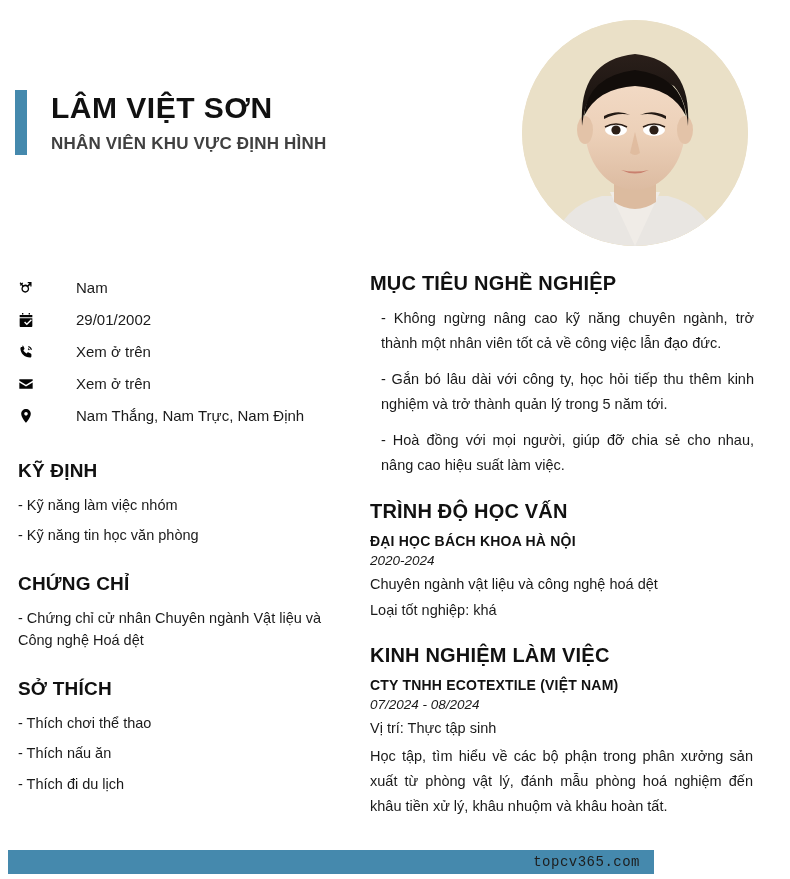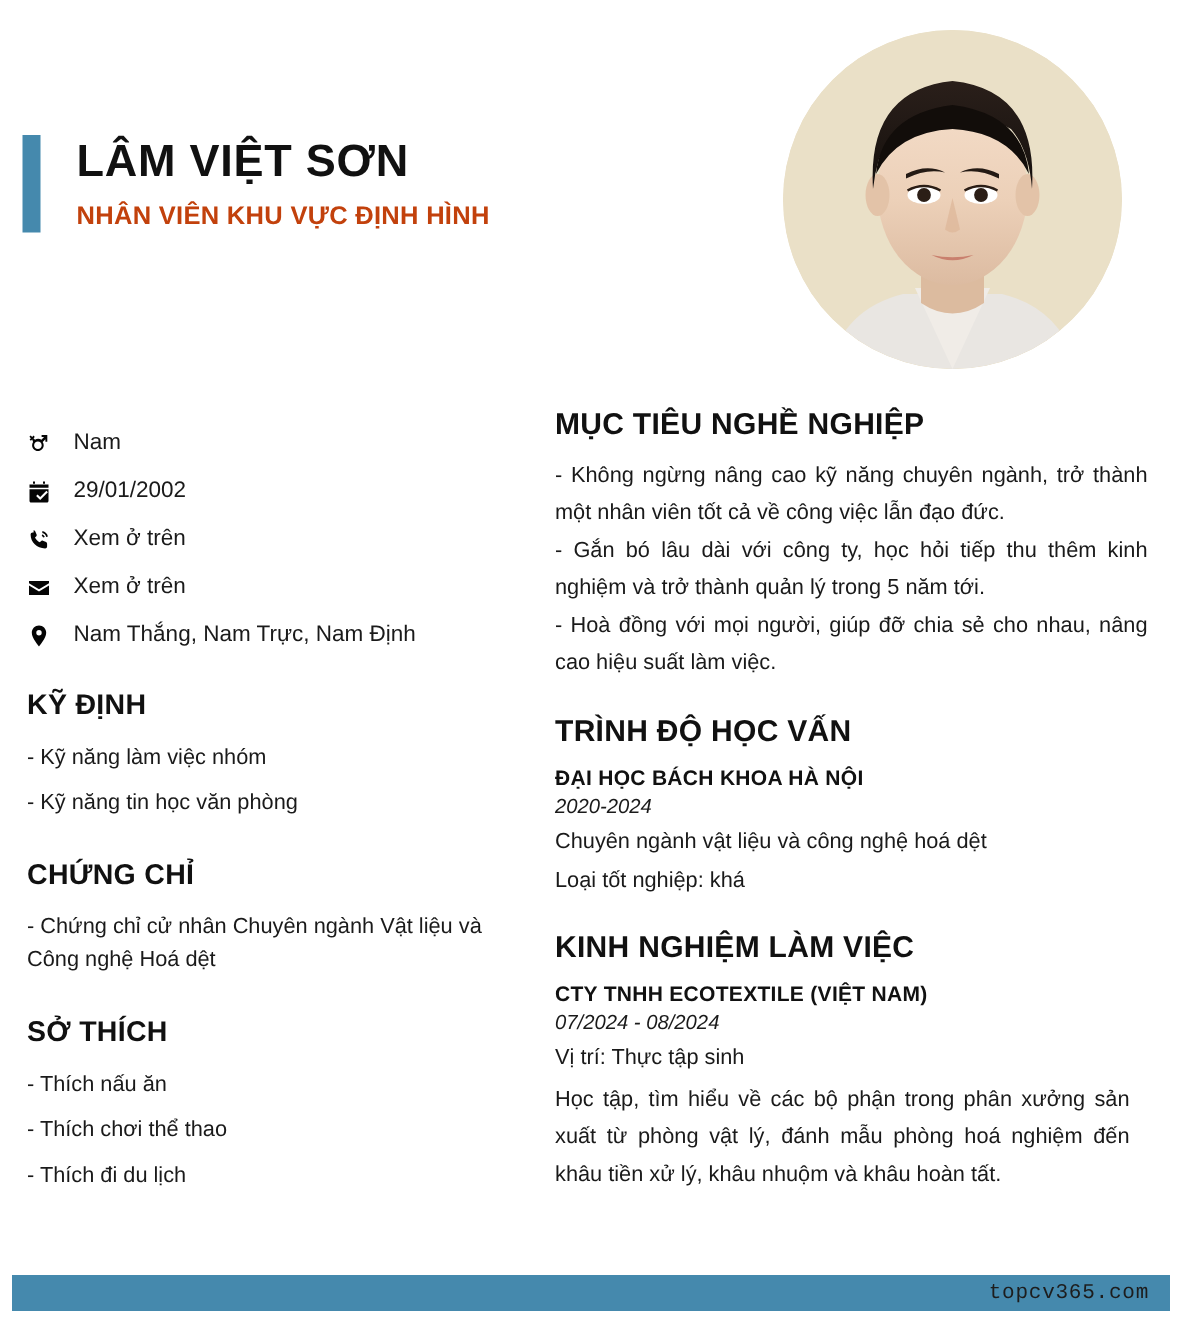--- a/index.html
+++ b/index.html
@@ -53,21 +53,21 @@
     line-height: 1.18;
     color: #111111;
     white-space: nowrap;
   }
   #job-title {
     font-size: 17px;
     font-weight: 700;
     letter-spacing: 0.2px;
     line-height: 1.3;
     margin-top: 8px;
-    color: #c2410c;
+    color: #404040;
     white-space: nowrap;
   }
 
   
   #photo-wrap {
     position: absolute;
     left: 522px;
     top: 20px;
     width: 226px;
     height: 226px;
@@ -88,24 +88,25 @@
     position: absolute;
     left: 370px;
     top: 272px;
     width: 395px;
   }
 
   
   .contact-list { margin: 0; padding: 0; list-style: none; }
   .contact-item {
     display: flex;
-    align-items: flex-end;
+    align-items: center;
     height: 32px;
     font-size: 15px;
     color: #1a1a1a;
+    gap: 27px;
   }
   .contact-icon {
     width: 22px;
     min-width: 22px;
     display: flex;
     align-items: center;
     justify-content: flex-start;
     margin-right: 9px;
   }
   .contact-icon svg { display: block; fill: #050505; }
@@ -137,21 +138,21 @@
     font-size: 20px;
     font-weight: 700;
     letter-spacing: 0.2px;
     color: #111111;
     margin: 0 0 10px 0;
   }
   .para {
     font-size: 14.5px;
     line-height: 1.72;
     color: #1a1a1a;
-    margin: 0;
+    margin: 11px;
     text-align: justify;
   }
   .org {
     font-size: 14px;
     font-weight: 700;
     letter-spacing: 0.2px;
     color: #111111;
     margin: 0 0 4px 0;
   }
   .period {
@@ -172,27 +173,26 @@
     color: #1a1a1a;
     margin: 4px 12px 0 0;
     text-align: justify;
   }
 
   
   #footer-bar {
     position: absolute;
     left: 8px;
     top: 850px;
-    width: 736px;
+    width: 646px;
     height: 24px;
     background: #4589AD;
     display: flex;
     align-items: center;
     justify-content: flex-end;
-    padding-left: 36px;
   }
   #watermark {
     font-family: "Liberation Mono", "DejaVu Sans Mono", monospace;
     font-size: 14px;
     color: #1d1d1d;
     padding-right: 14px;
     letter-spacing: 0.5px;
   }
 </style>
 </head>
@@ -311,22 +311,22 @@
       <p class="bullet">- Kỹ năng tin học văn phòng</p>
     </div>
 
     <div class="left-sec">
       <h2 class="sec-head">CHỨNG CHỈ</h2>
       <p class="bullet">- Chứng chỉ cử nhân Chuyên ngành Vật liệu và Công nghệ Hoá dệt</p>
     </div>
 
     <div class="left-sec">
       <h2 class="sec-head">SỞ THÍCH</h2>
+      <p class="bullet">- Thích chơi thể thao</p>
       <p class="bullet">- Thích nấu ăn</p>
-      <p class="bullet">- Thích chơi thể thao</p>
       <p class="bullet">- Thích đi du lịch</p>
     </div>
   </div>
 
   <div id="right-col">
 
     <div class="right-sec">
       <h2 class="rsec-head">MỤC TIÊU NGHỀ NGHIỆP</h2>
       <p class="para">- Không ngừng nâng cao kỹ năng chuyên ngành, trở thành một nhân viên tốt cả về công việc lẫn đạo đức.</p>
       <p class="para">- Gắn bó lâu dài với công ty, học hỏi tiếp thu thêm kinh nghiệm và trở thành quản lý trong 5 năm tới.</p>

